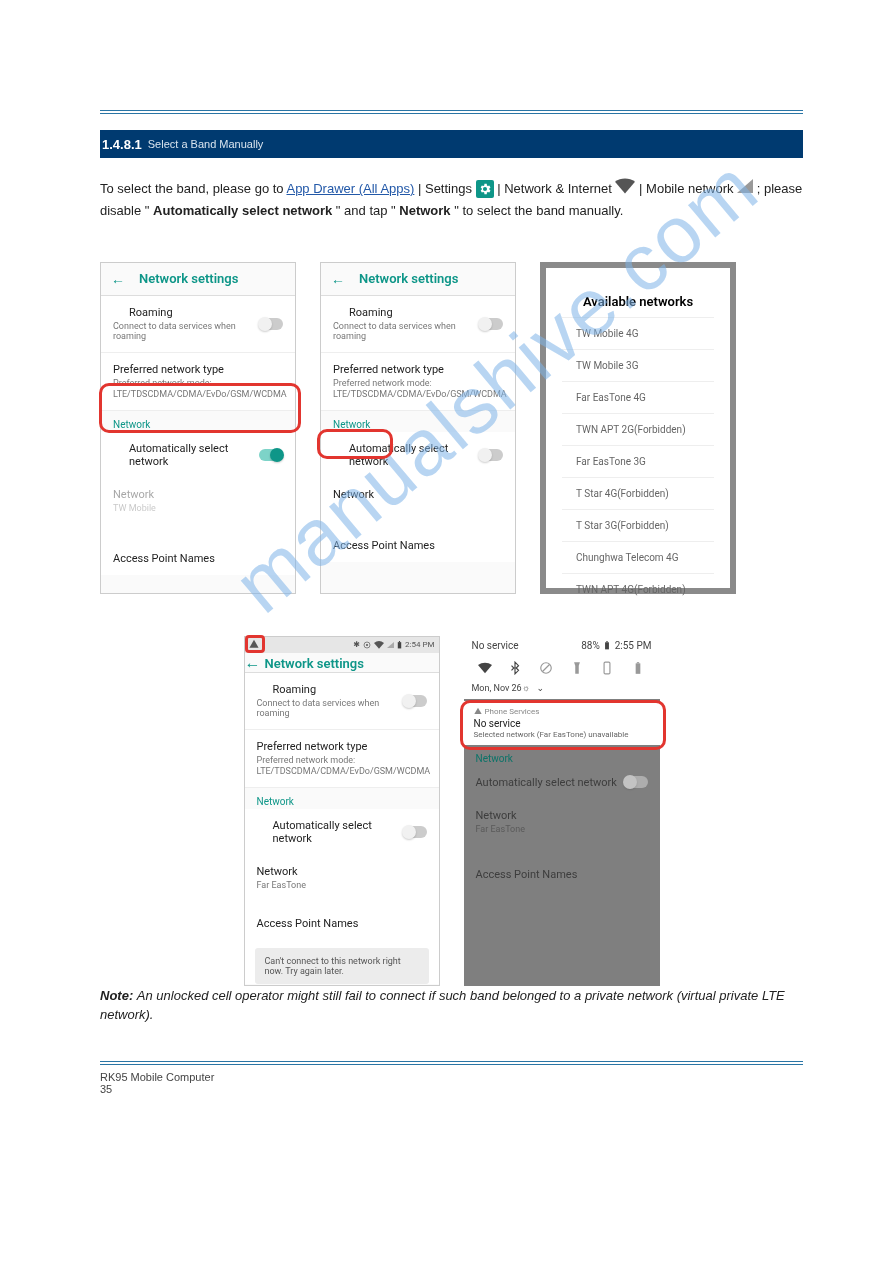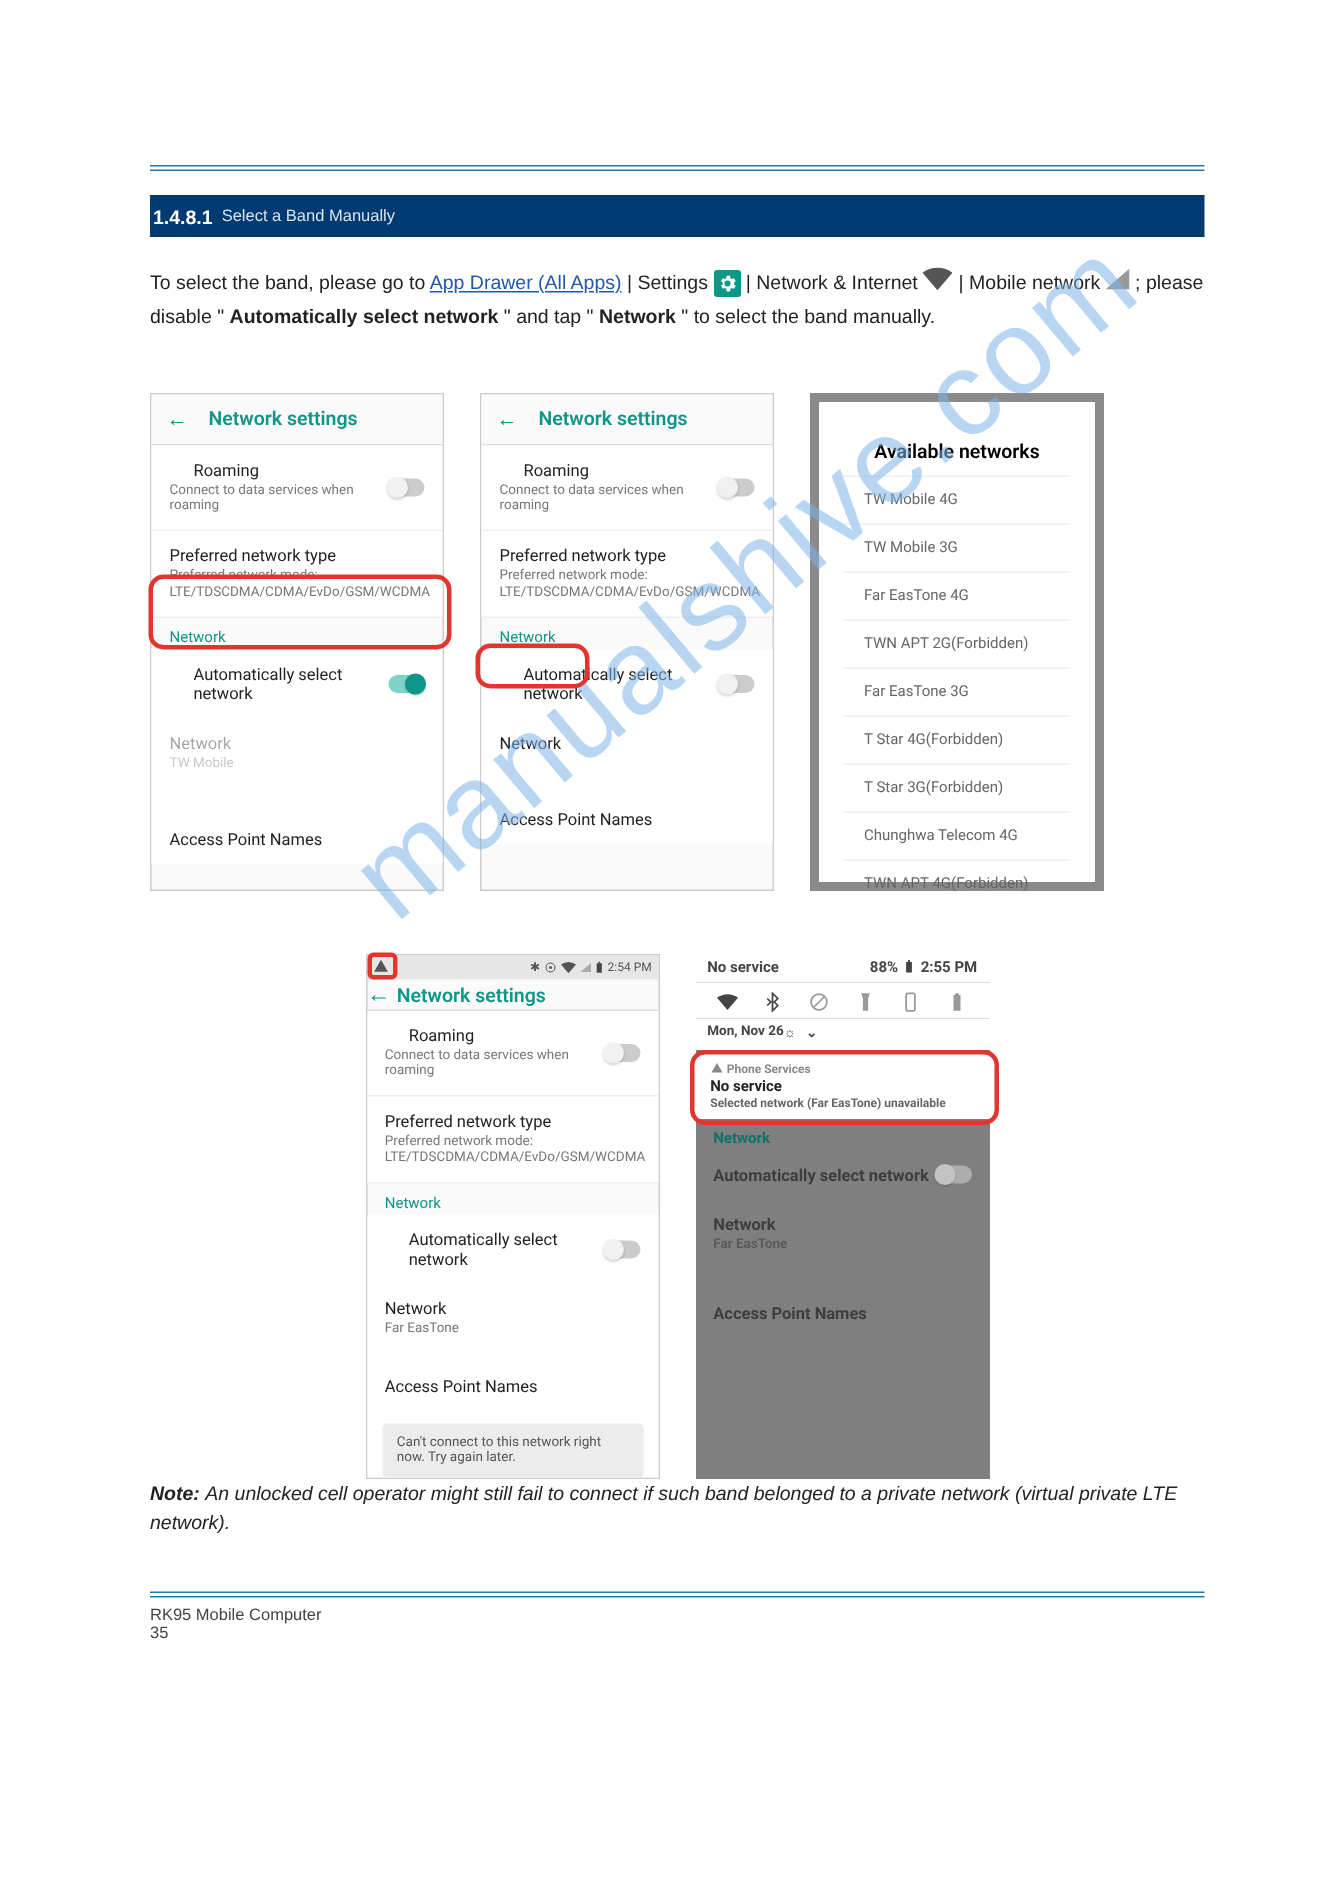--- a/index.html
+++ b/index.html
@@ -264,21 +264,21 @@
           <div class="sub">Far EasTone</div>
         </div>
         <div class="row" style="padding-top:16px">
           <div class="ttl">Access Point Names</div>
         </div>
         <div class="toast">Can't connect to this network right now. Try again later.</div>
       </div>
       <div class="red-box" style="left:0;top:-2px;width:20px;height:18px;border-radius:4px;"></div>
     </div>
 
-    <div class="shade" style="height:350px;font-weight:bold;">
+    <div class="shade" style="height:350px;">
       <div class="top">
         <span>No service</span>
         <span>
           <span>88%</span>
           <svg width="6" height="9" viewBox="0 0 8 14" fill="#444" style="vertical-align:-1px;margin:0 2px;">
               <rect x="1" y="2" width="6" height="11"></rect>
               <rect x="3" y="0" width="2" height="2"></rect>
             </svg>
           <span>2:55 PM</span>
         </span>

